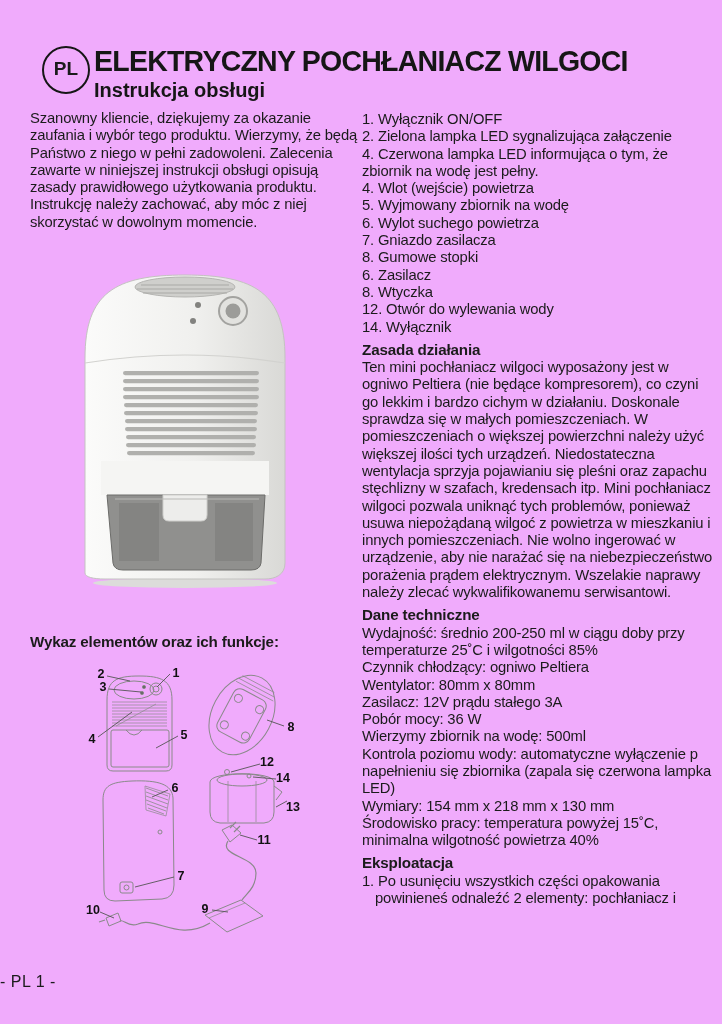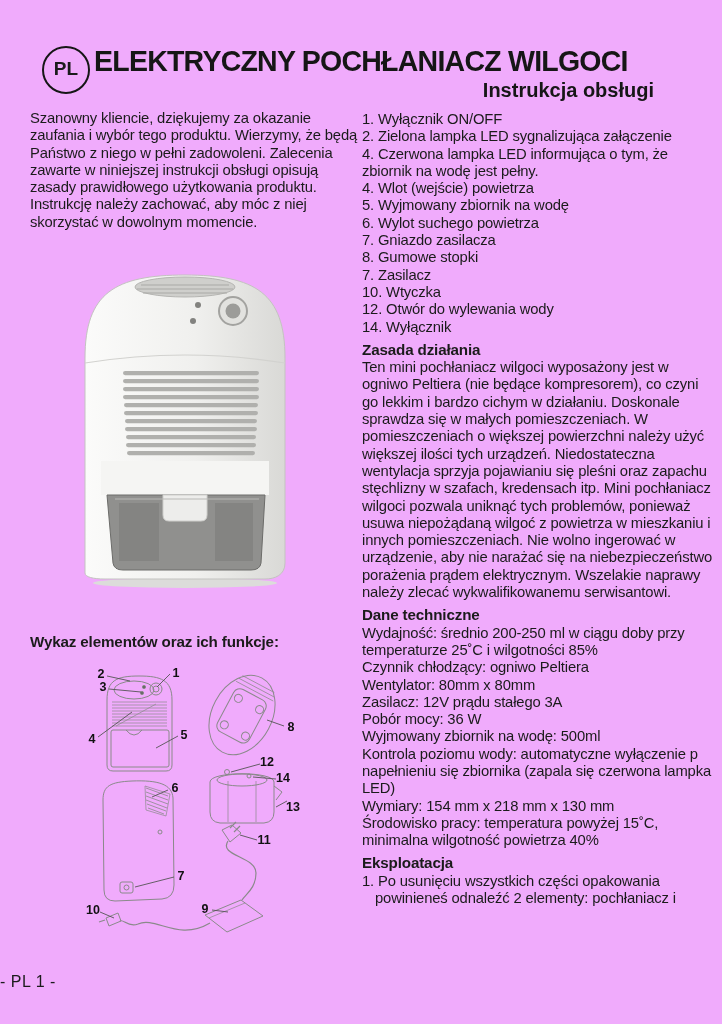--- a/index.html
+++ b/index.html
@@ -13,21 +13,21 @@
     position:absolute;left:42px;top:46px;width:44px;height:44px;
     border:2.5px solid #161616;border-radius:50%;
     font-size:19px;font-weight:bold;line-height:42px;text-align:center;
   }
   .title{
     position:absolute;left:94px;top:44px;white-space:nowrap;
     font-size:30px;font-weight:bold;letter-spacing:-0.8px;
     transform:scaleX(0.95);transform-origin:left top;color:#161616;
   }
   .subtitle{
-    position:absolute;left:94px;top:79px;width:560px;text-align:right;
+    position:absolute;left:94px;top:79px;width:560px;text-align:left;
     font-size:20px;font-weight:bold;color:#161616;
   }
   
   .col-left{position:absolute;left:30px;top:110px;width:338px;
     font-size:14.8px;line-height:17.3px;letter-spacing:-0.15px;}
   .type-label{margin-bottom:8px;}
   .col-right{position:absolute;left:362px;top:111px;width:352px;
     font-size:14.8px;line-height:17.3px;letter-spacing:-0.15px;}
   .sec-heading{font-weight:bold;font-size:15.2px;margin-top:5px;margin-bottom:1px;}
   .indent{padding-left:13px;}
@@ -190,35 +190,35 @@
   <div class="col-right">
     <div>
         <div>1. Wyłącznik ON/OFF</div>
         <div>2. Zielona lampka LED sygnalizująca załączenie</div>
         <div>4. Czerwona lampka LED informująca o tym, że zbiornik na wodę jest pełny.</div>
         <div>4. Wlot (wejście) powietrza</div>
         <div>5. Wyjmowany zbiornik na wodę</div>
         <div>6. Wylot suchego powietrza</div>
         <div>7. Gniazdo zasilacza</div>
         <div>8. Gumowe stopki</div>
-        <div>7. Zasilacz</div>
-        <div>10. Wtyczka</div>
+        <div>6. Zasilacz</div>
+        <div>8. Wtyczka</div>
         <div>12. Otwór do wylewania wody</div>
         <div>14. Wyłącznik</div>
       </div>
     <div class="sec-heading">Zasada działania</div>
     <div>Ten mini pochłaniacz wilgoci wyposażony jest w ogniwo Peltiera (nie będące kompresorem), co czyni go lekkim i bardzo cichym w działaniu. Doskonale sprawdza się w małych pomieszczeniach. W pomieszczeniach o większej powierzchni należy użyć większej ilości tych urządzeń. Niedostateczna wentylacja sprzyja pojawianiu się pleśni oraz zapachu stęchlizny w szafach, kredensach itp. Mini pochłaniacz wilgoci pozwala uniknąć tych problemów, ponieważ usuwa niepożądaną wilgoć z powietrza w mieszkaniu i innych pomieszczeniach. Nie wolno ingerować w urządzenie, aby nie narażać się na niebezpieczeństwo porażenia prądem elektrycznym. Wszelakie naprawy należy zlecać wykwalifikowanemu serwisantowi.</div>
     <div class="sec-heading">Dane techniczne</div>
     <div>
         <div>Wydajność: średnio 200-250 ml w ciągu doby przy temperaturze 25˚C i wilgotności 85%</div>
         <div>Czynnik chłodzący: ogniwo Peltiera</div>
         <div>Wentylator: 80mm x 80mm</div>
         <div>Zasilacz: 12V prądu stałego 3A</div>
         <div>Pobór mocy: 36 W</div>
-        <div>Wyjmowany zbiornik na wodę: 500ml</div>
+        <div>Wierzymy zbiornik na wodę: 500ml</div>
         <div>Kontrola poziomu wody: automatyczne wyłączenie p napełnieniu się zbiornika (zapala się czerwona lampka LED)</div>
         <div>Wymiary: 154 mm x 218 mm x 130 mm</div>
         <div>Środowisko pracy: temperatura powyżej 15˚C, minimalna wilgotność powietrza 40%</div>
       </div>
     <div class="sec-heading">Eksploatacja</div>
     <div>1. Po usunięciu wszystkich części opakowania</div>
     <div class="indent">powinieneś odnaleźć 2 elementy: pochłaniacz i</div>
   </div>
 
   <div class="footer">- PL 1 -</div>

